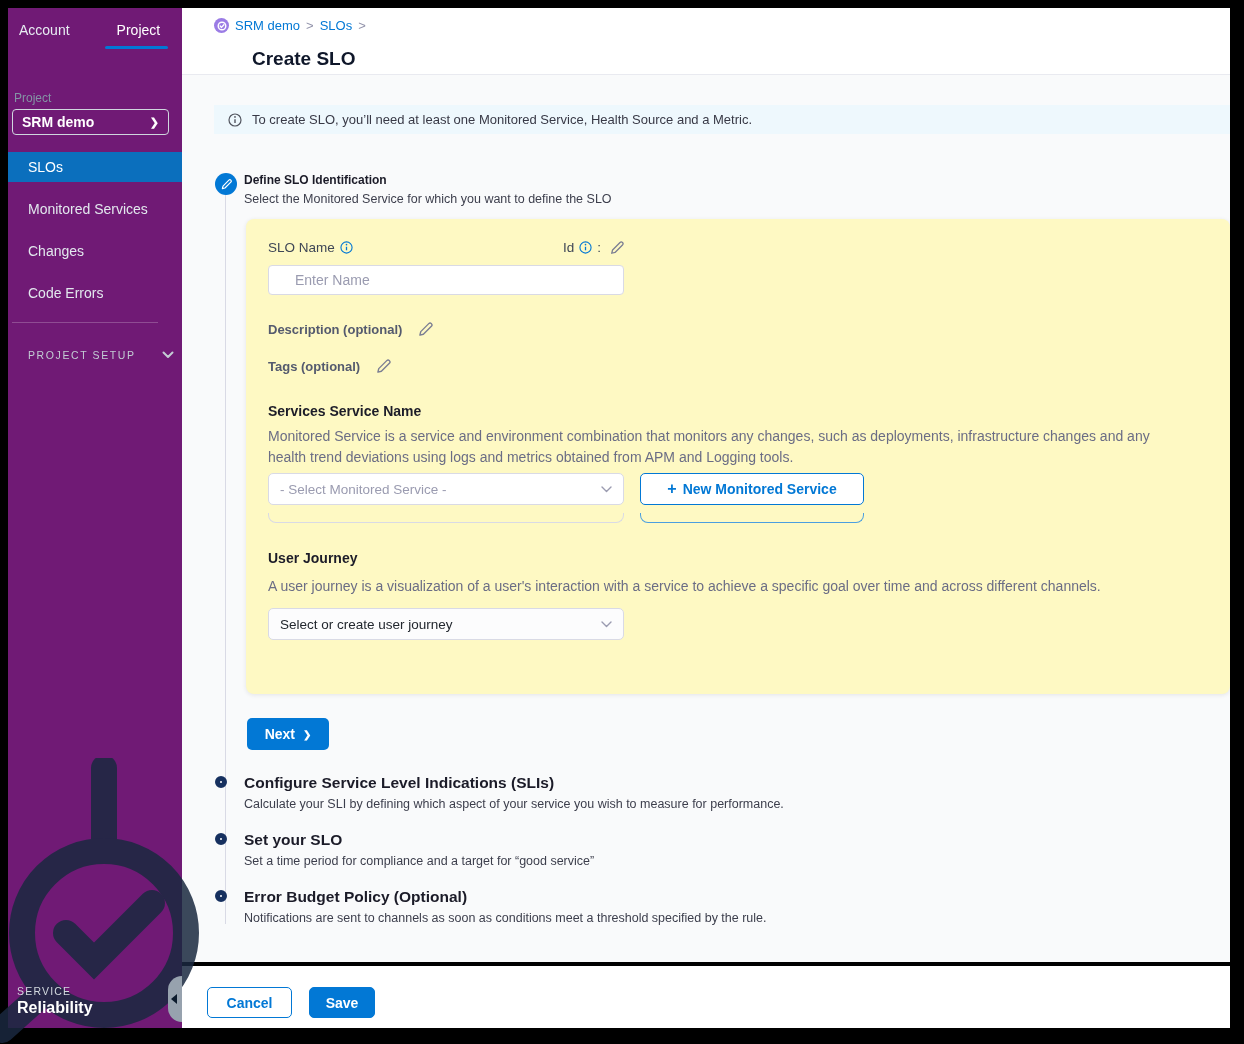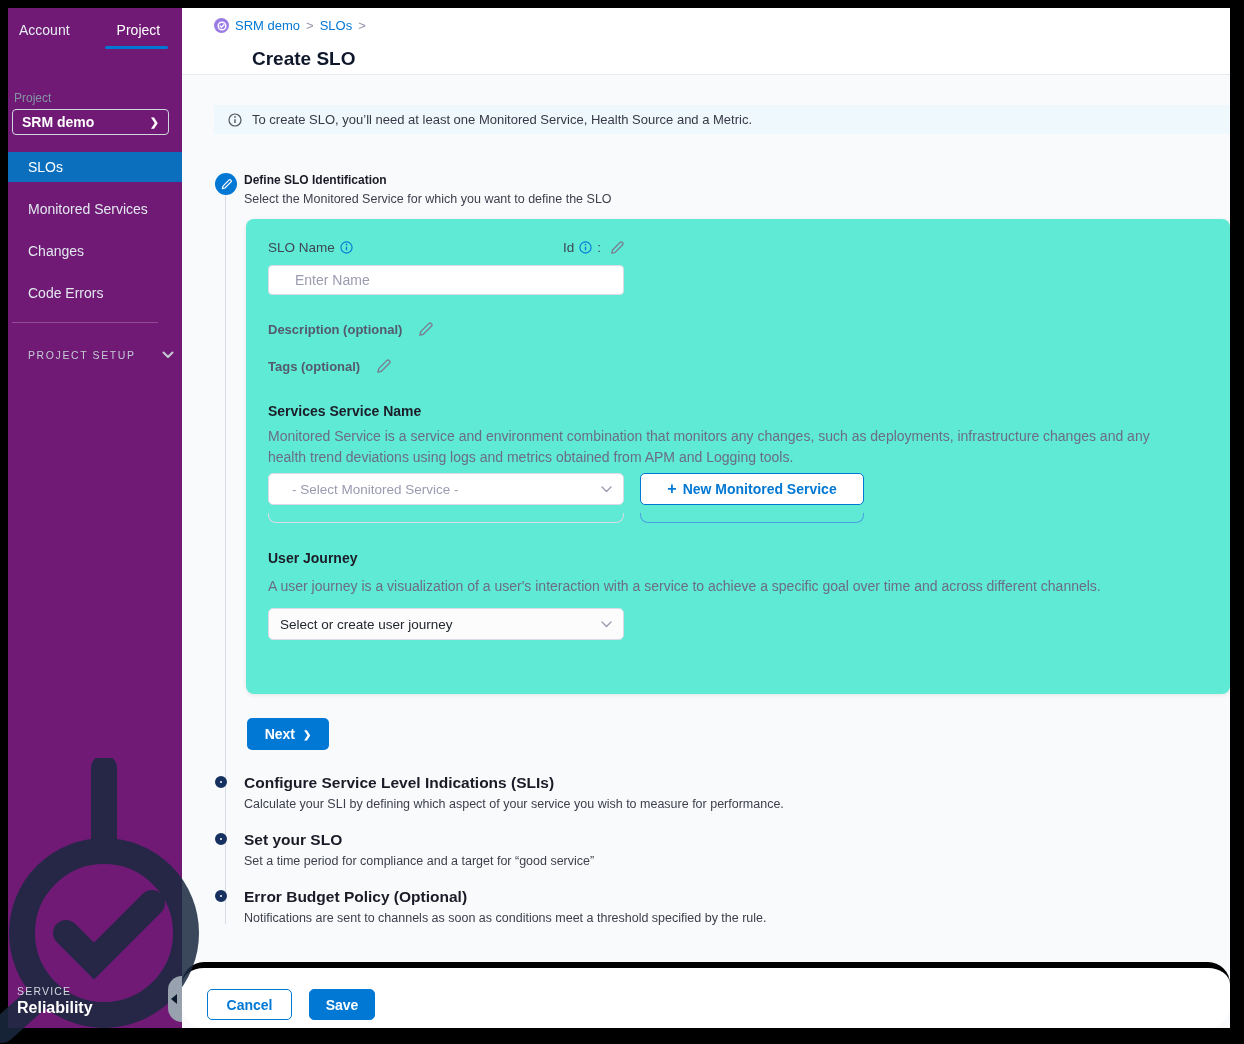--- a/index.html
+++ b/index.html
@@ -53,57 +53,57 @@
 
   .step1-icon { position:absolute; left:33px; top:97px; width:22px; height:22px; border-radius:50%; background:#0278d5;
       display:flex; align-items:center; justify-content:center; z-index:2; }
   .step-title { font-size:12px; font-weight:bold; color:#1b1b28; }
   .step-sub { font-size:12.5px; color:#3c3e4c; margin-top:5px; }
   .step1-head { position:absolute; left:62px; top:97px; }
 
   .ring { position:absolute; left:33px; width:12px; height:12px; border:5px solid #16305f; border-radius:50%; background:#fff; z-index:2; }
   .stephead { position:absolute; left:62px; z-index:1; }
 
-  .card { position:absolute; left:64px; top:143px; right:0; height:475px; background:#5eead4; border-radius:8px;
+  .card { position:absolute; left:64px; top:143px; right:0; height:475px; background:#fef9c3; border-radius:8px;
       box-shadow:0 1px 4px rgba(40,41,61,0.10); z-index:1; }
 
   .lbl { font-size:13.5px; color:#3f4756; }
   .row-labels { position:absolute; left:22px; top:21px; width:356px; display:flex; justify-content:space-between; align-items:center; }
   .lblgrp { display:flex; align-items:center; gap:5px; }
   .name-input { position:absolute; left:22px; top:46px; width:356px; height:30px; border:1px solid #d9dae5; border-radius:4px;
       padding:0 26px; font-size:14px; color:#22272e; font-family:"Liberation Sans", sans-serif; outline:none; background:#fff; }
   .name-input::placeholder { color:#9a9bb0; }
 
   .opt-label { position:absolute; left:22px; display:flex; align-items:center; gap:16px; font-size:13px; font-weight:bold; color:#545a6e; }
   .sec-head { position:absolute; left:22px; font-size:14px; font-weight:bold; color:#1c1c28; }
   .para { position:absolute; left:22px; font-size:14px; color:#6b6d85; line-height:21px; max-width:910px; }
 
   .select { position:absolute; height:32px; border:1px solid #d9dae5; border-radius:5px; background:#fff;
       display:flex; align-items:center; justify-content:space-between; padding:0 11px; cursor:pointer; }
-  .select .ph { font-size:13.5px; color:#9a9bb0;margin-left:12px; }
+  .select .ph { font-size:13.5px; color:#9a9bb0; }
   .select .val { font-size:13.5px; color:#22272e; }
   .ms-select { left:22px; top:254px; width:356px; }
   .uj-select { left:22px; top:389px; width:356px; background:#fcfcfd; }
 
   .new-ms-btn { position:absolute; left:394px; top:254px; width:224px; height:32px; background:#fff; border:1px solid #0278d5;
       border-radius:5px; display:flex; align-items:center; justify-content:center; gap:6px; cursor:pointer; }
   .new-ms-btn .plus { color:#0278d5; font-size:16px; font-weight:bold; line-height:1; }
   .new-ms-btn .blabel { color:#0278d5; font-size:14px; font-weight:bold; }
 
   .ghost { position:absolute; top:294px; height:10px; border:1px solid #d9dae5; border-top:none; border-radius:0 0 8px 8px; }
   .ghost.g1 { left:22px; width:356px; }
   .ghost.g2 { left:394px; width:224px; border-color:#4b9fe0; }
 
   .next-btn { position:absolute; left:65px; top:642px; width:82px; height:32px; background:#0278d5; border:none; border-radius:5px;
       color:#fff; font-size:14px; font-weight:bold; display:flex; align-items:center; justify-content:center; gap:8px;
       cursor:pointer; font-family:"Liberation Sans", sans-serif; z-index:1; }
   .next-btn .arrow { font-size:10px; }
 
   
-  .footer { position:absolute; bottom:0; left:0; right:0; height:66px; background:#fff; border-top:6px solid #000000;border-radius:22px; }
+  .footer { position:absolute; bottom:0; left:0; right:0; height:66px; background:#fff; border-top:4px solid #000000; }
   .cancel-btn { position:absolute; left:25px; top:21px; width:85px; height:31px; background:#fff; border:1px solid #0278d5;
       border-radius:5px; color:#0278d5; font-size:14px; font-weight:bold; cursor:pointer; font-family:"Liberation Sans", sans-serif; }
   .save-btn { position:absolute; left:127px; top:21px; width:66px; height:31px; background:#0278d5; border:1px solid #0278d5;
       border-radius:5px; color:#fff; font-size:14px; font-weight:bold; cursor:pointer; font-family:"Liberation Sans", sans-serif; }
 
   svg { display:block; }
 </style>
 </head>
 <body>
 

